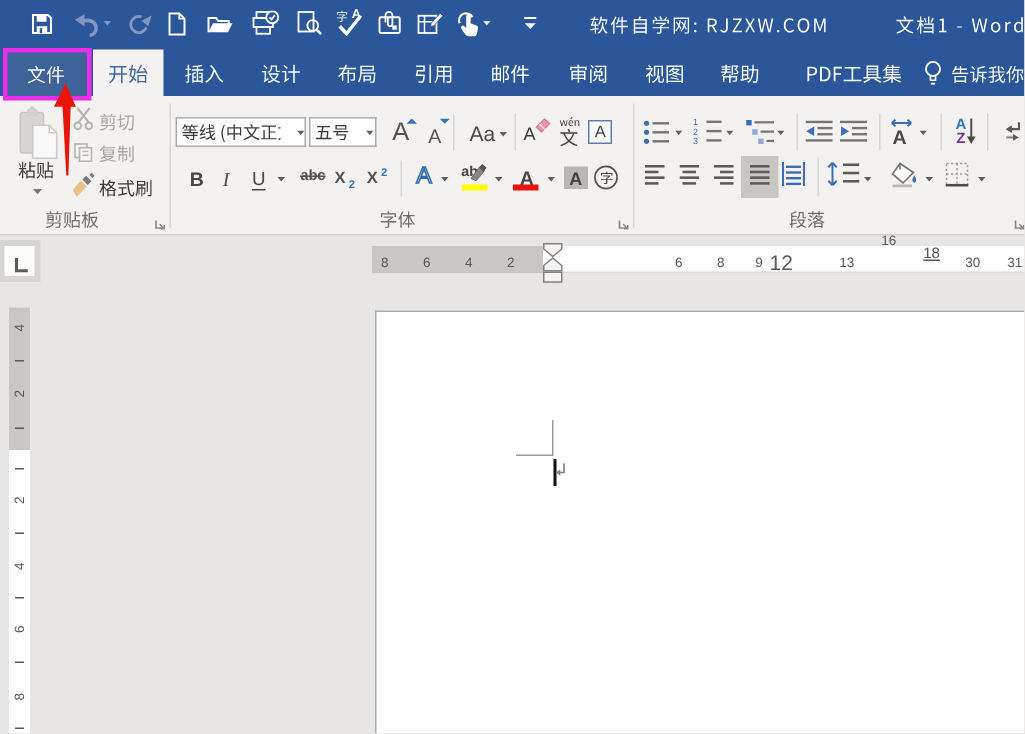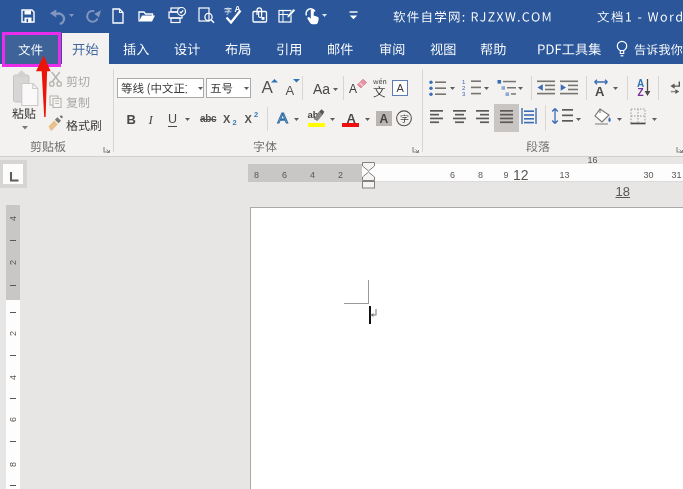--- a/index.html
+++ b/index.html
@@ -217,21 +217,21 @@
       <path transform="translate(0,12.5)" d="M9.1 -7.9 10.0 -7.6Q9.2 -5.3 8.0 -3.7Q6.8 -2.0 5.0 -0.9Q3.3 0.2 1.0 1.0Q1.0 0.9 0.9 0.7Q0.8 0.5 0.7 0.4Q0.6 0.2 0.5 0.1Q2.7 -0.6 4.4 -1.6Q6.0 -2.7 7.2 -4.2Q8.3 -5.7 9.1 -7.9ZM3.4 -7.8Q4.1 -5.9 5.3 -4.3Q6.5 -2.7 8.2 -1.6Q9.9 -0.5 12.1 0.1Q12.0 0.2 11.9 0.3Q11.7 0.5 11.6 0.6Q11.5 0.8 11.4 0.9Q9.2 0.3 7.5 -0.9Q5.8 -2.1 4.5 -3.8Q3.3 -5.4 2.5 -7.5ZM0.6 -8.3H11.9V-7.4H0.6ZM5.3 -10.3 6.3 -10.6Q6.6 -10.1 6.8 -9.6Q7.1 -9.1 7.2 -8.7L6.2 -8.3Q6.1 -8.7 5.8 -9.3Q5.6 -9.8 5.3 -10.3Z" fill="#44423f"></path>
     </svg>
 <div style="position:absolute;left:392px;top:80px;width:16px;height:16px;border:1px solid #5b7db1;background:#fdfdfd;"></div>
 <div style="position:absolute;left:396.5px;top:83px;font-size:11px;line-height:11px;color:#44423f;white-space:pre;">A</div>
 <div style="position:absolute;left:126.5px;top:112.8px;font-size:13px;line-height:13px;color:#4a4846;white-space:pre;font-weight:bold;">B</div>
 <div style="position:absolute;left:148.5px;top:112.8px;font-size:13px;line-height:13px;color:#4a4846;white-space:pre;font-family:'Liberation Serif',serif;font-style:italic;">I</div>
 <div style="position:absolute;left:168px;top:113px;font-size:12.5px;line-height:12.5px;color:#4a4846;white-space:pre;border-bottom:1.2px solid #4a4846;padding-bottom:0.5px;">U</div>
 <svg style="position:absolute;left:185px;top:117.5px;" width="6" height="4" viewBox="0 0 6 4">
       <path d="M0 0 L5 0 L2.5 3 Z" fill="#605e5c"></path>
     </svg>
-<div style="position:absolute;left:200px;top:114px;font-size:10px;line-height:10px;color:#55534f;white-space:pre;font-weight:bold;letter-spacing:-0.3px;"><s>abc</s></div>
+<div style="position:absolute;left:200px;top:114px;font-size:10px;line-height:10px;color:#55534f;white-space:pre;font-weight:bold;letter-spacing:-0.3px;font-family:Liberation Mono, monospace;"><s>abc</s></div>
 <div style="position:absolute;left:223px;top:113.5px;font-size:11px;line-height:11px;color:#55534f;white-space:pre;font-weight:bold;">X</div>
 <div style="position:absolute;left:232.5px;top:119px;font-size:7.5px;line-height:7.5px;color:#2e75b5;white-space:pre;font-weight:bold;">2</div>
 <div style="position:absolute;left:244.5px;top:113.5px;font-size:11px;line-height:11px;color:#55534f;white-space:pre;font-weight:bold;">X</div>
 <div style="position:absolute;left:254px;top:110.5px;font-size:7.5px;line-height:7.5px;color:#2e75b5;white-space:pre;font-weight:bold;">2</div>
 <div style="position:absolute;left:267px;top:107px;width:1px;height:24px;background:#d8d5d2;"></div>
 <div style="position:absolute;left:277.5px;top:110px;font-size:15.5px;line-height:15.5px;color:#fff;white-space:pre;-webkit-text-stroke:1.05px #2e6da4;">A</div>
 <svg style="position:absolute;left:294px;top:117.5px;" width="6" height="4" viewBox="0 0 6 4">
       <path d="M0 0 L5 0 L2.5 3 Z" fill="#605e5c"></path>
     </svg>
 <div style="position:absolute;left:307.5px;top:109.5px;font-size:9.5px;line-height:9.5px;color:#44423f;white-space:pre;font-weight:bold;">ab</div>
@@ -402,21 +402,21 @@
 <div style="position:absolute;left:254.0px;top:170.5px;font-size:9px;line-height:9px;color:#595755;white-space:pre;">8</div>
 <div style="position:absolute;left:282.0px;top:170.5px;font-size:9px;line-height:9px;color:#595755;white-space:pre;">6</div>
 <div style="position:absolute;left:310.0px;top:170.5px;font-size:9px;line-height:9px;color:#595755;white-space:pre;">4</div>
 <div style="position:absolute;left:338.0px;top:170.5px;font-size:9px;line-height:9px;color:#595755;white-space:pre;">2</div>
 <div style="position:absolute;left:450.0px;top:170.5px;font-size:9px;line-height:9px;color:#595755;white-space:pre;">6</div>
 <div style="position:absolute;left:478.0px;top:170.5px;font-size:9px;line-height:9px;color:#595755;white-space:pre;">8</div>
 <div style="position:absolute;left:503.5px;top:170.5px;font-size:9px;line-height:9px;color:#595755;white-space:pre;">9</div>
 <div style="position:absolute;left:513px;top:170.5px;font-size:14px;line-height:9px;color:#595755;white-space:pre;">12</div>
 <div style="position:absolute;left:559.5px;top:170.5px;font-size:9px;line-height:9px;color:#595755;white-space:pre;">13</div>
 <div style="position:absolute;left:587.5px;top:156px;font-size:9px;line-height:9px;color:#595755;white-space:pre;">16</div>
-<div style="position:absolute;left:615.5px;top:187px;font-size:13px;line-height:9px;color:#595755;white-space:pre;text-decoration:underline;">18</div>
+<div style="position:absolute;left:615.5px;top:165px;font-size:10px;line-height:9px;color:#595755;white-space:pre;text-decoration:underline;">18</div>
 <div style="position:absolute;left:643.5px;top:170.5px;font-size:9px;line-height:9px;color:#595755;white-space:pre;">30</div>
 <div style="position:absolute;left:671.5px;top:170.5px;font-size:9px;line-height:9px;color:#595755;white-space:pre;">31</div>
 <svg style="position:absolute;left:361px;top:162px;" width="16" height="28" viewBox="0 0 16 28">
       <path d="M1.5 0.5 h12 v3.5 l-6 5 l-6 -5 Z" fill="#f5f4f3" stroke="#83817f" stroke-width="1"></path>
       <path d="M7.5 10 l6 5 v3.5 h-12 v-3.5 Z" fill="#f5f4f3" stroke="#83817f" stroke-width="1"></path>
       <rect x="1.5" y="19.5" width="12" height="6.5" fill="#f5f4f3" stroke="#83817f" stroke-width="1"></rect>
     </svg>
 <div style="position:absolute;left:6px;top:205px;width:14px;height:95px;background:#c8c7c5;"></div>
 <div style="position:absolute;left:6px;top:300px;width:14px;height:189px;background:#fdfdfd;"></div>
 <div style="position:absolute;left:10px;top:240px;width:6px;height:1.4px;background:#595755;"></div>

